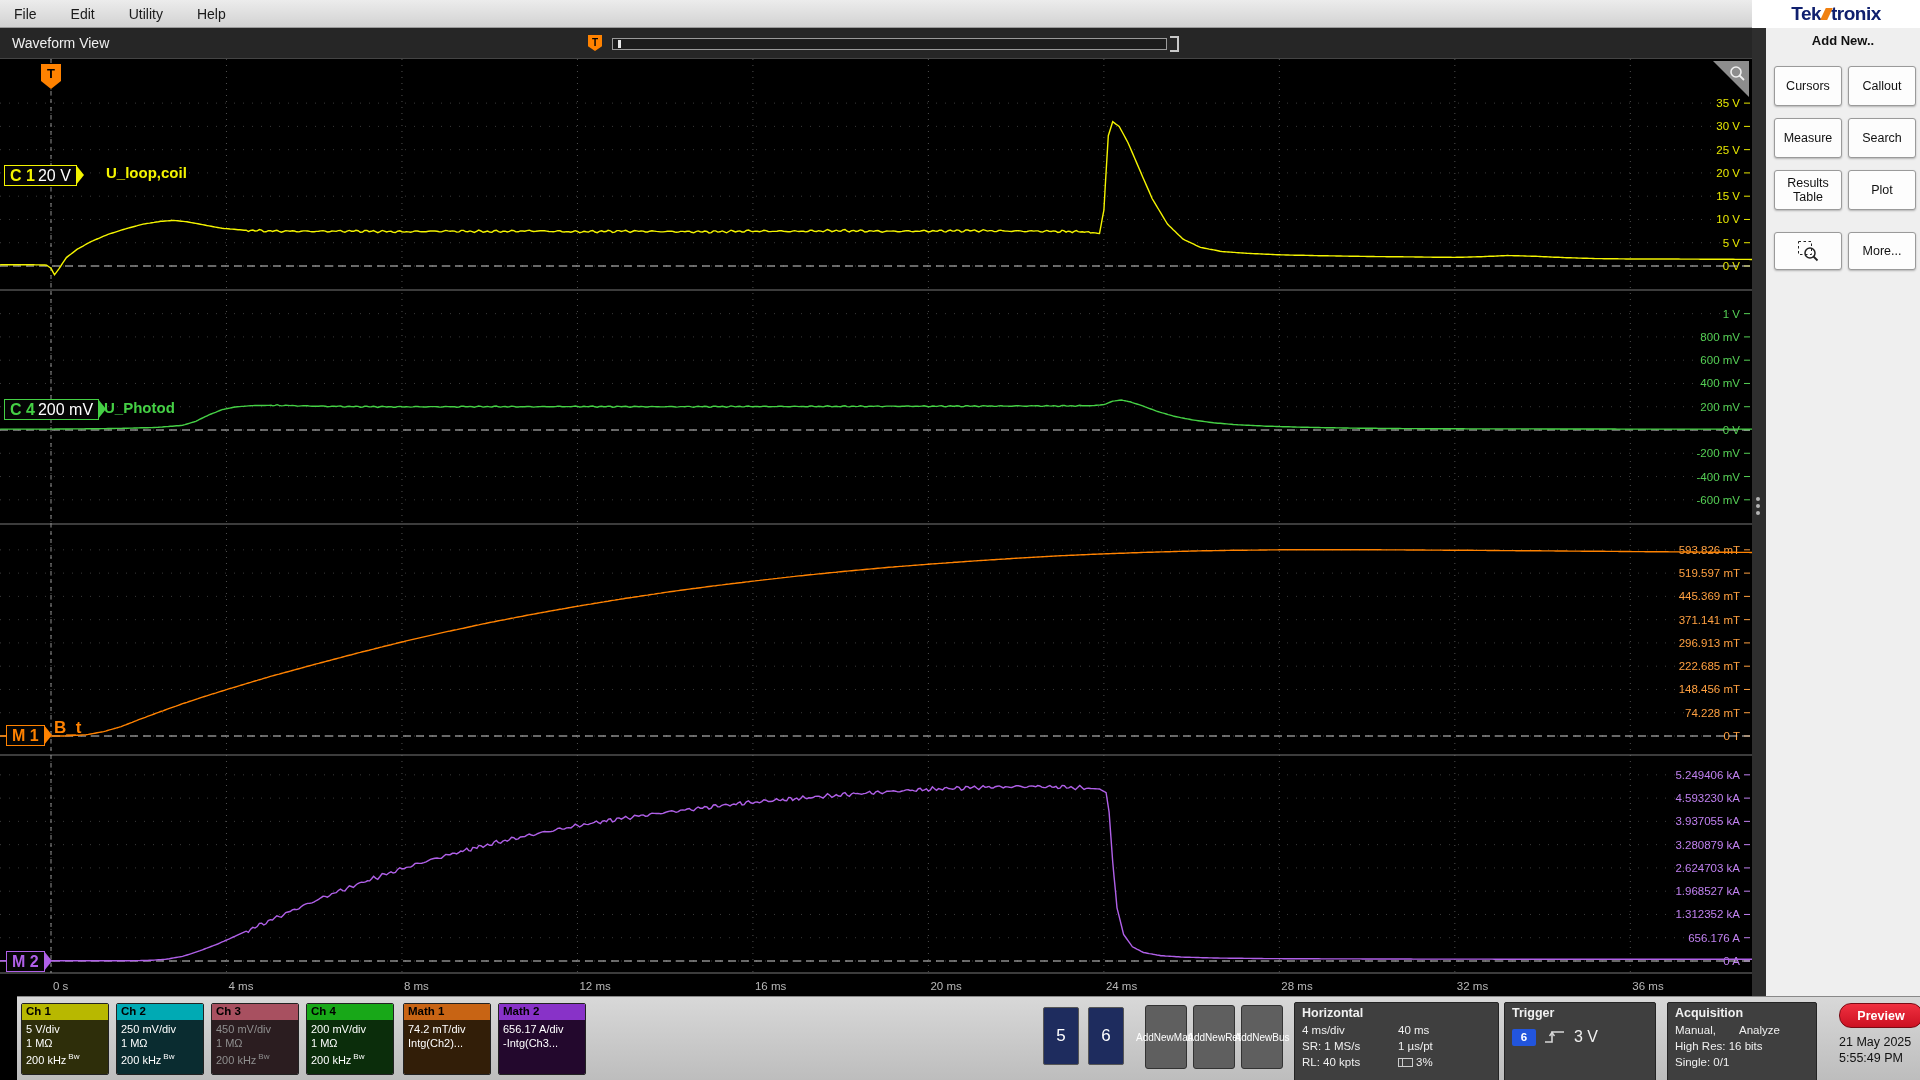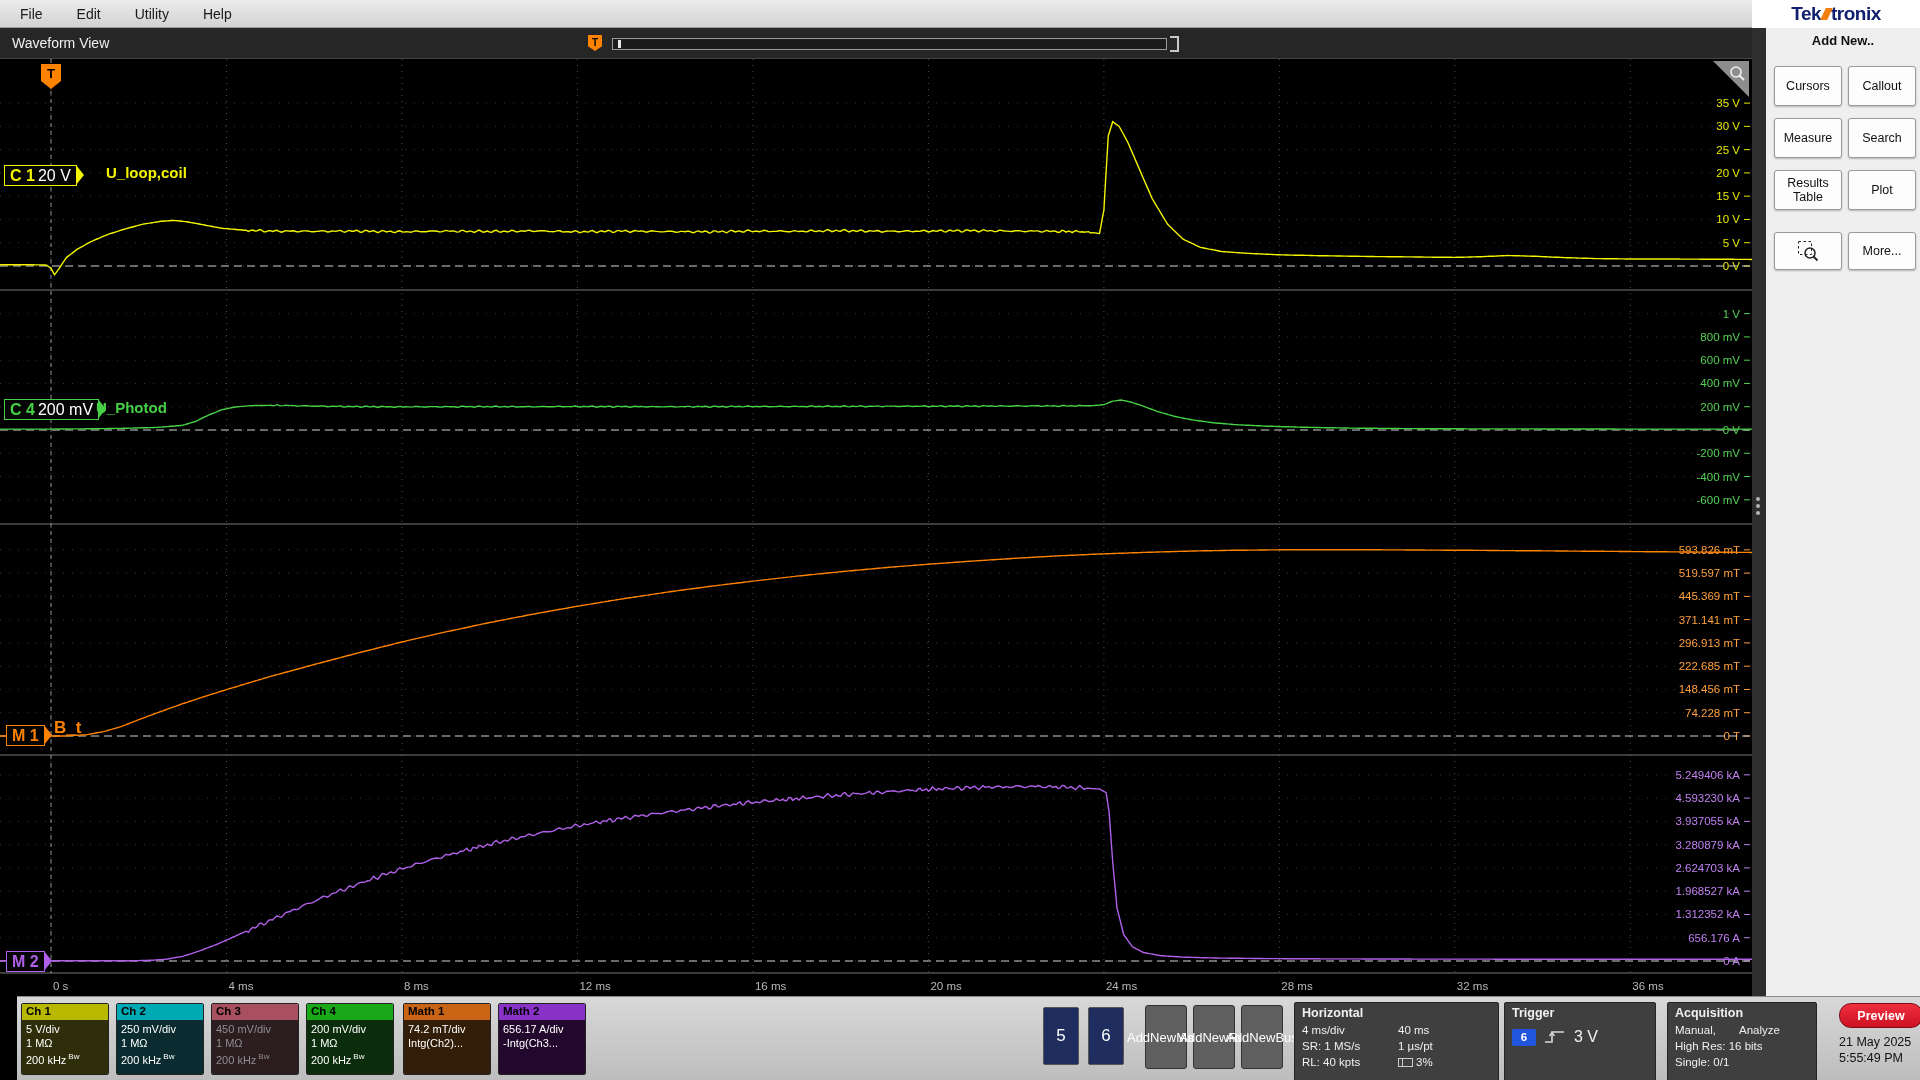--- a/index.html
+++ b/index.html
@@ -4,21 +4,21 @@
 <style>
   * { box-sizing: border-box; margin: 0; padding: 0; }
   html,body { width:1920px; height:1080px; overflow:hidden; background:#000;
     font-family:"Liberation Sans", sans-serif; }
   #app { position:relative; width:1920px; height:1080px; background:#000; }
 
   
   #menubar { position:absolute; left:0; top:0; width:1920px; height:28px;
     background:linear-gradient(#ececec,#d2d2d2); border-bottom:1px solid #9a9a9a;
     display:flex; align-items:center; }
-  #menu-items { display:flex; align-items:center; padding-left:20px; gap:34px; }
+  #menu-items { display:flex; align-items:center; padding-left:14px; gap:34px; }
   .menu-item { font-size:14px; color:#1a1a1a; cursor:default; }
   #logo { position:absolute; right:0; top:0; width:168px; height:28px; background:#fff;
     display:flex; align-items:center; justify-content:center; }
   #logo .logo-text { color:#10206e; font-weight:bold; font-size:19px; letter-spacing:-0.5px; }
   #logo .logo-accent { display:inline-block; width:7px; height:12px; background:#f08010;
     transform:skewX(-25deg); margin:0 1px 0 2px; }
 
   
   #viewbar { position:absolute; left:0; top:28px; width:1752px; height:31px;
     background:#262626; border-bottom:1px solid #444; }
@@ -63,21 +63,21 @@
   #bottombar { position:absolute; left:17px; top:996px; width:1920px; height:84px;
     background:linear-gradient(#d8d8d8,#bdbdbd); border-top:1px solid #888;padding-left:36px; }
   .badge { position:absolute; top:6px; width:88px; height:72px; border:1px solid #222; border-radius:2px; overflow:hidden; }
   .badge-title { height:16px; background:var(--c); color:#000; font-size:11.5px; font-weight:bold; padding:1px 4px; }
   .badge-body { height:56px; background:var(--b); color:#fff; font-size:11px; line-height:14px; padding:2px 4px; }
   .badge.off .badge-body { color:#8f8f8f; }
   .badge .bw { font-size:8px; vertical-align:super; margin-left:2px; }
   .slot-btn { position:absolute; top:10px; width:36px; height:58px; background:#1e2c5e; border:1px solid #555;
     color:#fff; font-size:17px; display:flex; align-items:center; justify-content:center; border-radius:2px; }
   .add-btn { position:absolute; top:8px; width:42px; height:64px; background:#5f5f5f; border:1px solid #333;
-    border-radius:3px; color:#fff; font-size:13px; line-height:13px; display:flex; align-items:center;
+    border-radius:3px; color:#fff; font-size:10px; line-height:13px; display:flex; align-items:center;
     justify-content:center; text-align:center; }
   .cfg-panel { position:absolute; top:5px; height:86px; background:#3f3f3f; border:1px solid #242424;
     border-radius:2px; color:#f0f0f0; padding:3px 7px; }
   .cfg-title { font-size:12.5px; font-weight:bold; margin-bottom:2px; }
   .cfg-row { display:flex; font-size:11.5px; line-height:16px; }
   .cfg-row .c1 { width:96px; }
   .cfg-row .c2 { display:flex; align-items:center; gap:3px; }
   #trigger-panel .trig-row { display:flex; align-items:center; gap:8px; margin-top:8px; }
   .trig-src { width:24px; height:17px; background:#2255dd; color:#fff; font-size:11.5px; font-weight:bold;
     display:flex; align-items:center; justify-content:center; border-radius:2px; }
@@ -278,21 +278,21 @@
     </svg>
   <div class="ch-tag" style="--c: #f4f400; left: 4px; top: 106px;">
         <span class="tname">C 1</span>
         <span class="tscale">20 V</span>
       </div>
       <div class="ch-label" style="left: 106px; top: 105px; color: rgb(244, 244, 0); font-size: 15px;">U_loop,coil</div>
       <div class="ch-tag" style="--c: #45d045; left: 4px; top: 340px;">
         <span class="tname">C 4</span>
         <span class="tscale">200 mV</span>
       </div>
-      <div class="ch-label" style="left: 96px; top: 340px; color: rgb(69, 208, 69); font-size: 15px;">U_Photod</div>
+      <div class="ch-label" style="left: 104px; top: 340px; color: rgb(69, 208, 69); font-size: 15px;">U_Photod</div>
       <div class="ch-tag" style="--c: #ff8200; left: 6px; top: 666px;">
         <span class="tname">M 1</span>
       </div>
       <div class="ch-label" style="left: 54px; top: 659px; color: rgb(255, 130, 0); font-size: 17px;">B_t</div>
       <div class="ch-tag" style="--c: #b060e8; left: 6px; top: 892px;">
         <span class="tname">M 2</span>
       </div>
     </div>
 
   <div id="divider">

